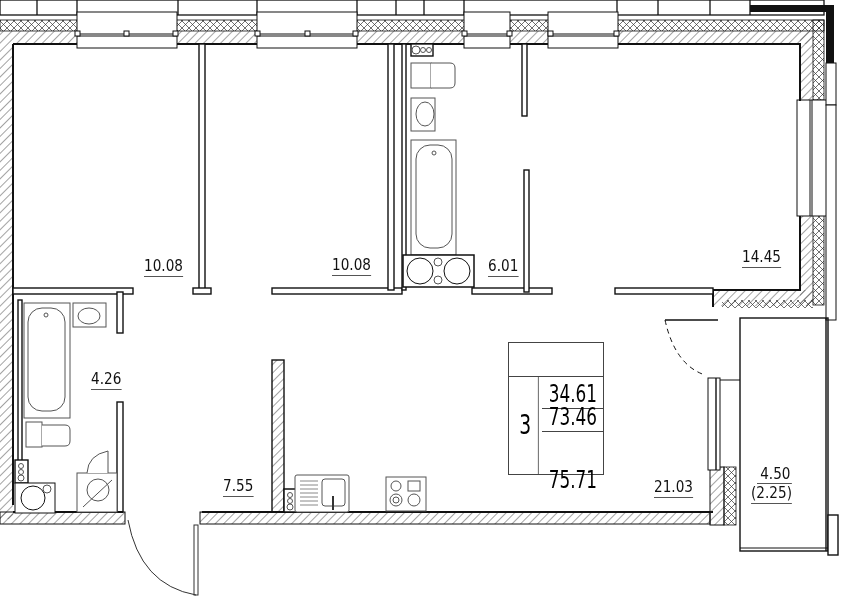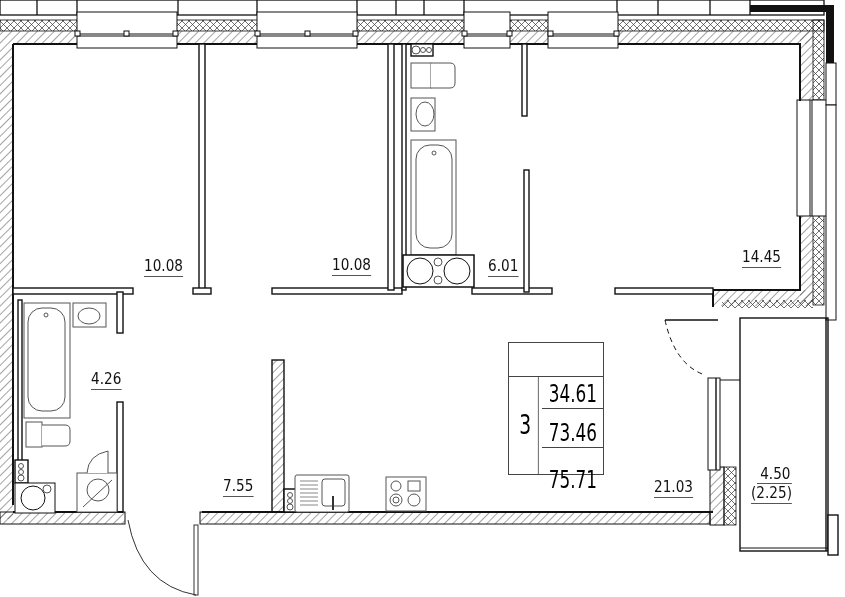--- a/index.html
+++ b/index.html
@@ -234,19 +234,19 @@
   <span style="display:block;padding-left:2px;border-bottom:1.2px solid #555;">4.50</span>
   <span class="u" style="margin-left:-7px;">(2.25)</span>
 </div>
 
 <div class="tbl">
   <div class="head"></div>
   <div class="rooms">3</div>
   <div class="cell" style="top:33px;">
       <span>34.61</span>
     </div>
-  <div class="cell" style="top:72px;">
+  <div class="cell" style="top:56px;">
       <span>73.46</span>
     </div>
   <div class="cell last" style="top:99px;">
       <span>75.71</span>
     </div>
 </div>
 
 </body></html>

